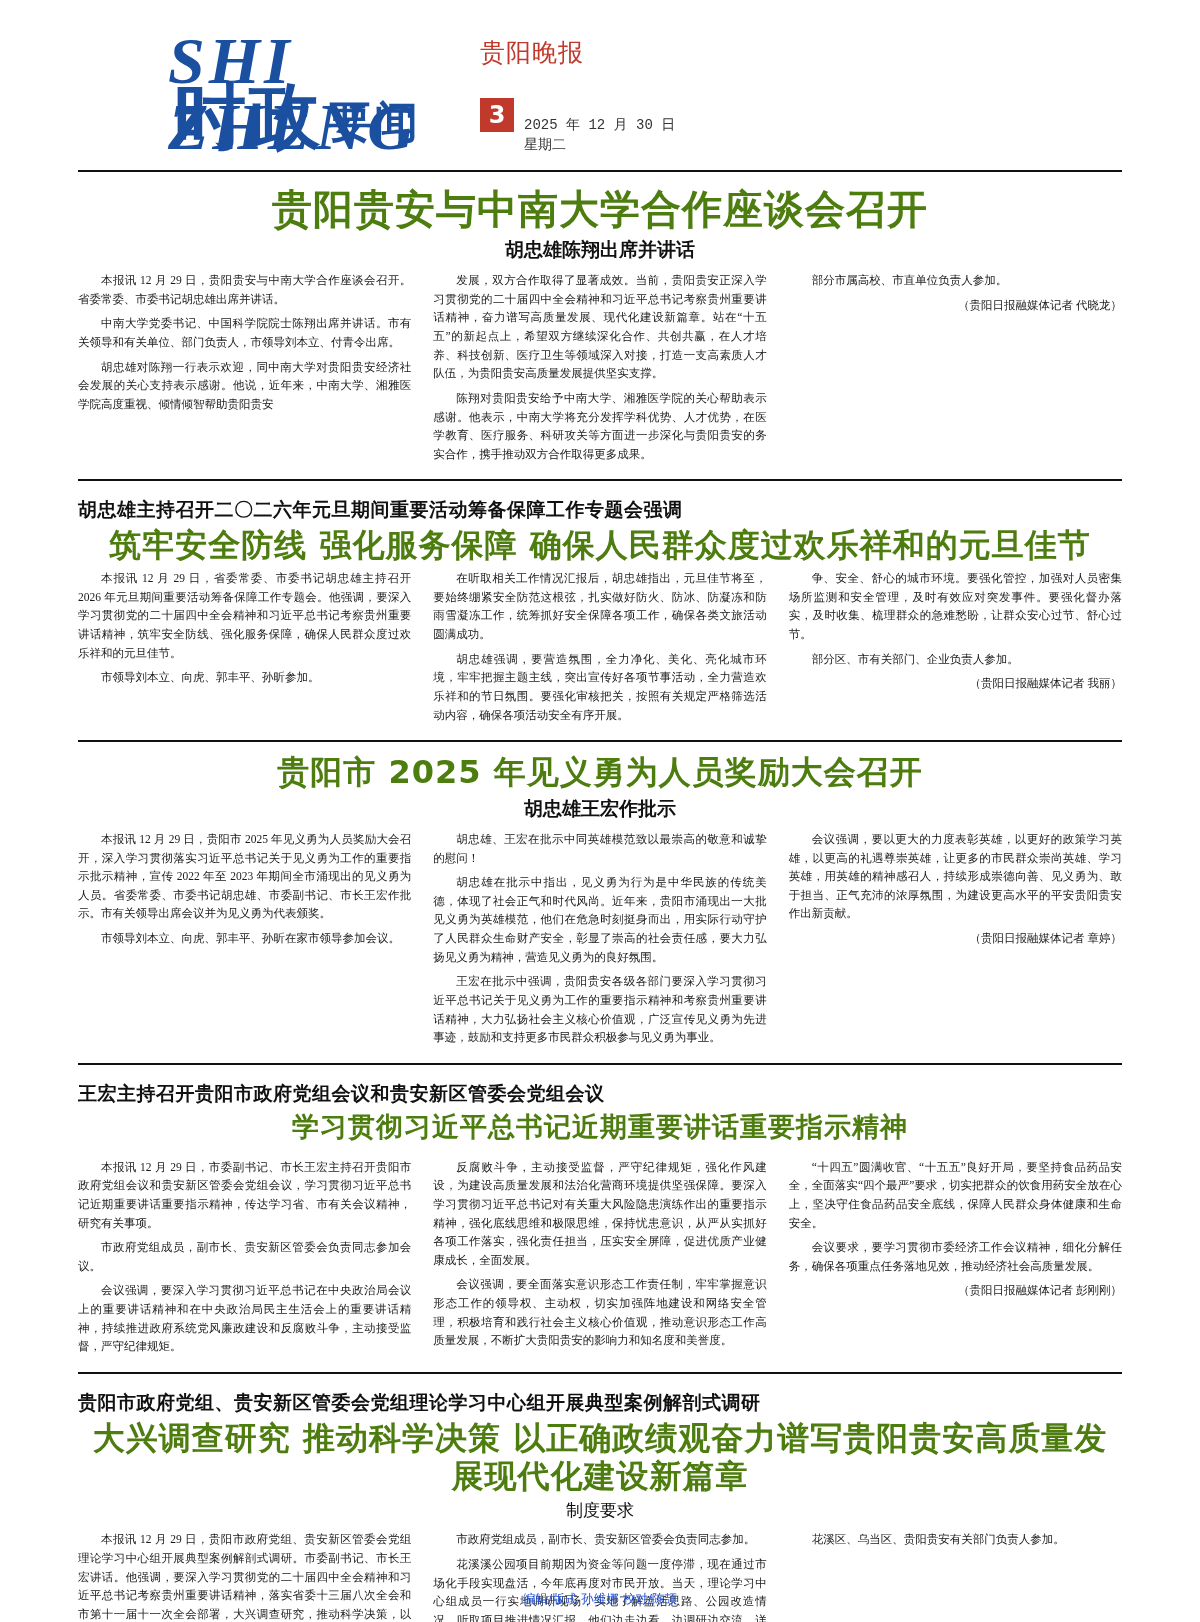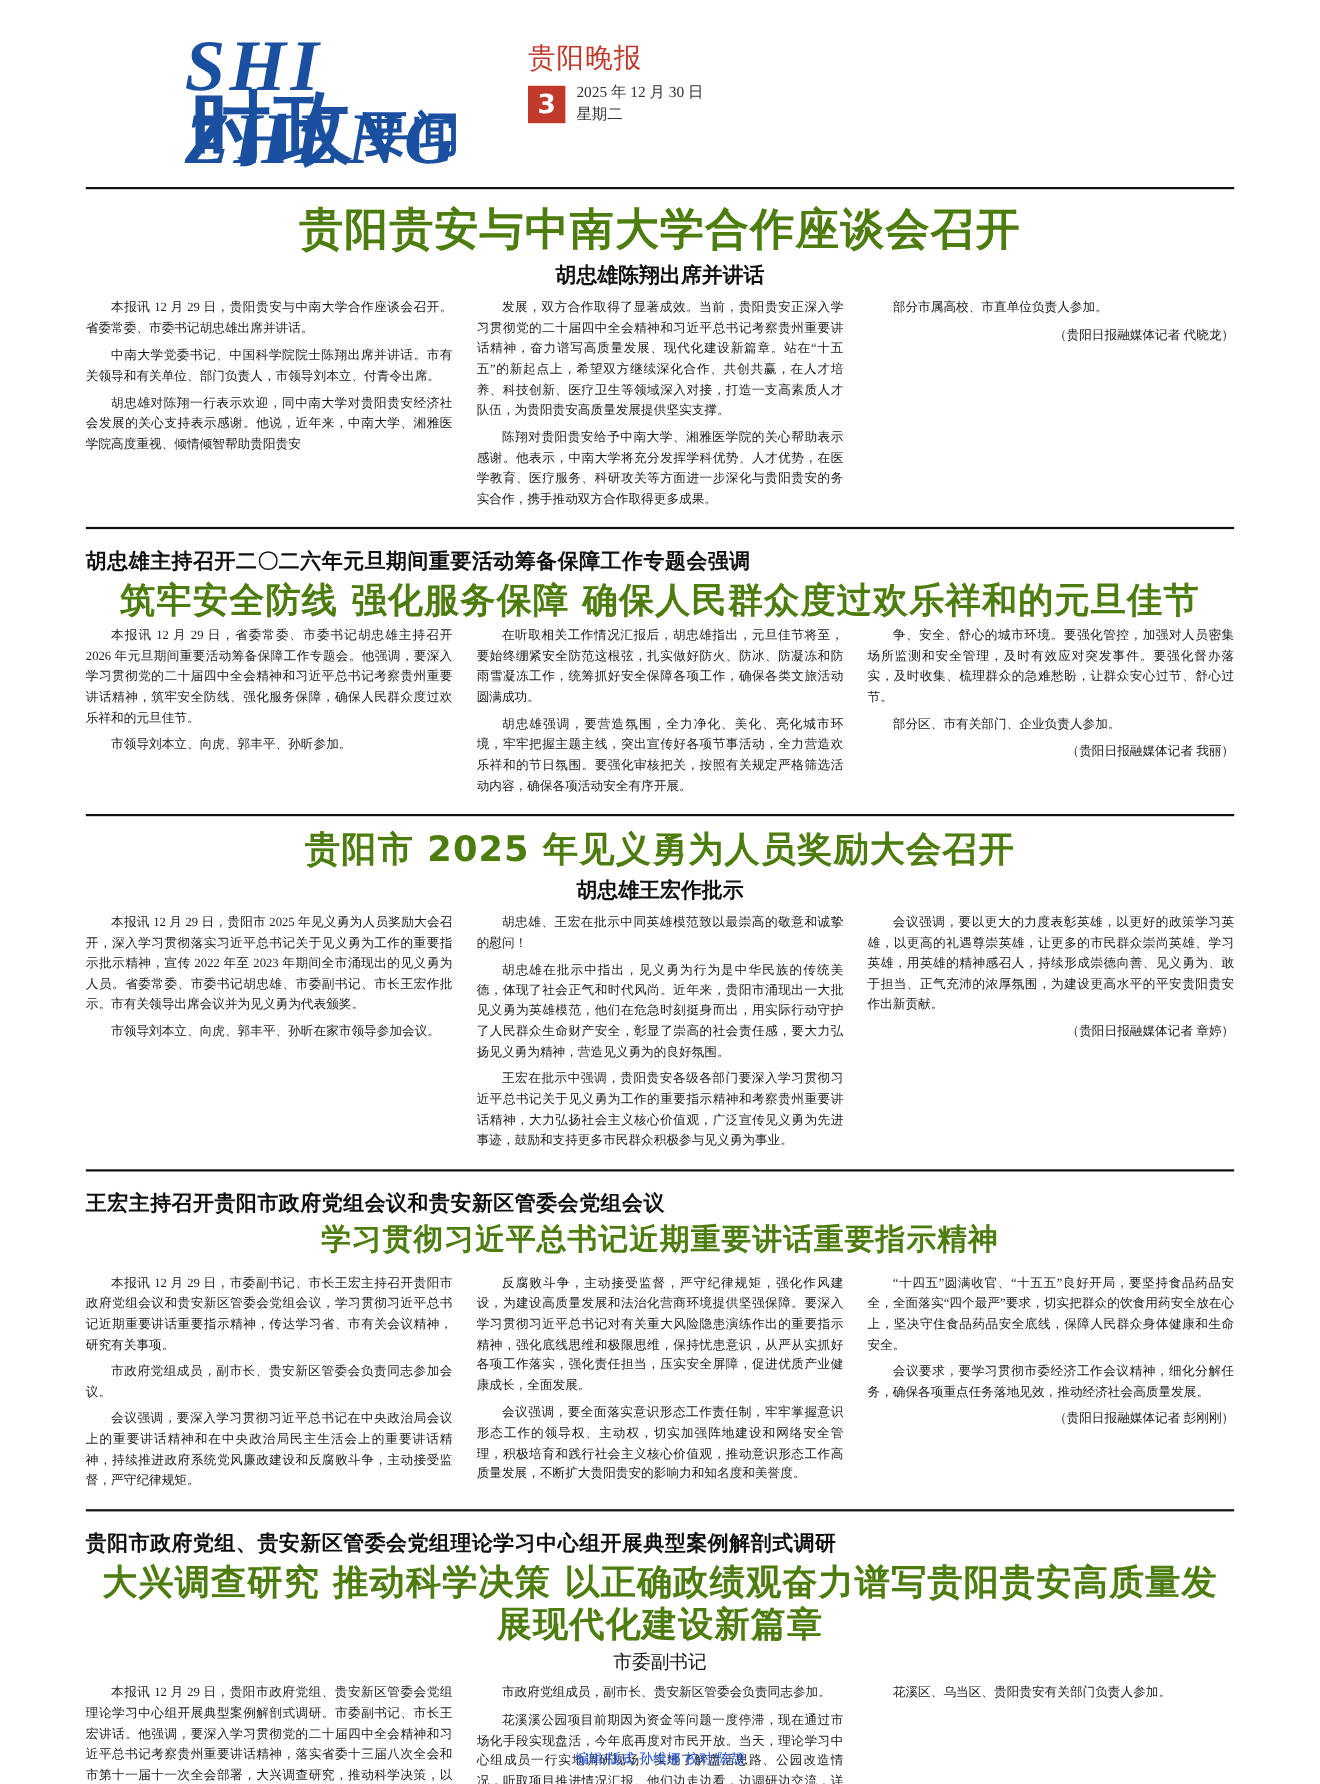--- a/index.html
+++ b/index.html
@@ -10,21 +10,21 @@
   .masthead{position:relative;height:170px;}
   .logo-wrap{position:absolute;left:168px;top:22px;width:300px;height:140px;}
   .logo-latin{position:absolute;left:0;top:6px;font-family:"Liberation Serif",serif;font-weight:700;font-style:italic;font-size:66px;letter-spacing:4px;color:#1b4fa0;line-height:1;}
   .logo-cn{position:absolute;left:6px;top:58px;font-family:"DejaVu Sans",sans-serif;font-weight:700;font-size:72px;color:#1b4fa0;letter-spacing:2px;line-height:1;}
   .logo-cn2{position:absolute;left:160px;top:78px;font-family:"DejaVu Sans",sans-serif;font-weight:700;font-size:44px;color:#1b4fa0;letter-spacing:2px;line-height:1;}
 
   .paper-info{position:absolute;left:480px;top:36px;width:260px;}
   .paper-name{font-family:"DejaVu Sans",sans-serif;font-weight:400;font-size:25px;color:#c0392b;letter-spacing:1px;}
   .pg-row{display:flex;align-items:center;margin-top:6px;}
   .pg-num{width:34px;height:34px;background:#c0392b;color:#fff;font-family:"DejaVu Sans",sans-serif;font-weight:700;font-size:24px;display:flex;align-items:center;justify-content:center;}
-  .pg-dates{margin-left:10px;font-family:Liberation Serif, serif;font-size:14px;color:#333;line-height:1.45;}
+  .pg-dates{margin-left:10px;font-family:Liberation Mono, monospace;font-size:14px;color:#333;line-height:1.45;margin-top:40px;}
 
   
   .rule{border-top:2px solid #111;margin:0 78px;}
   .art{margin:0 78px;padding-top:8px;}
   .kicker{text-align:left;font-family:"DejaVu Sans",sans-serif;font-weight:700;font-size:19px;color:#111;letter-spacing:.5px;margin:8px 0 4px;}
   .headline{text-align:center;font-family:"DejaVu Sans",sans-serif;font-weight:700;color:#4d7c0f;letter-spacing:1px;line-height:1.18;}
   .h-xl{font-size:40px;margin:6px 0 4px;}
   .h-lg{font-size:32px;margin:4px 0 4px;}
   .h-md{font-size:27px;margin:4px 0 15px;}
   .subhead{text-align:center;font-family:"DejaVu Sans",sans-serif;font-weight:700;font-size:19px;margin:2px 0 8px;}
@@ -145,21 +145,21 @@
         <p>会议要求，要学习贯彻市委经济工作会议精神，细化分解任务，确保各项重点任务落地见效，推动经济社会高质量发展。</p>
         <p class="end">（贵阳日报融媒体记者 彭刚刚）</p>
       </div>
     </div>
   </div>
 
   <div class="divline d2"></div>
   <div class="art">
     <div class="kicker">贵阳市政府党组、贵安新区管委会党组理论学习中心组开展典型案例解剖式调研</div>
     <div class="headline h-lg">大兴调查研究  推动科学决策  以正确政绩观奋力谱写贵阳贵安高质量发展现代化建设新篇章</div>
-    <div class="byline">市委副书记</div>
+    <div class="byline">制度要求</div>
     <div class="cols c3">
       <div>
         <p>本报讯 12 月 29 日，贵阳市政府党组、贵安新区管委会党组理论学习中心组开展典型案例解剖式调研。市委副书记、市长王宏讲话。他强调，要深入学习贯彻党的二十届四中全会精神和习近平总书记考察贵州重要讲话精神，落实省委十三届八次全会和市第十一届十一次全会部署，大兴调查研究，推动科学决策，以正确政绩观奋力谱写贵阳贵安高质量发展、现代化建设新篇章。</p>
       </div>
       <div>
         <p>市政府党组成员，副市长、贵安新区管委会负责同志参加。</p>
         <p>花溪溪公园项目前期因为资金等问题一度停滞，现在通过市场化手段实现盘活，今年底再度对市民开放。当天，理论学习中心组成员一行实地调研现场，实地了解盘活思路、公园改造情况，听取项目推进情况汇报。他们边走边看，边调研边交流，详细了解项目推进中存在的困难和问题。</p>
 
       </div>
       <div>

